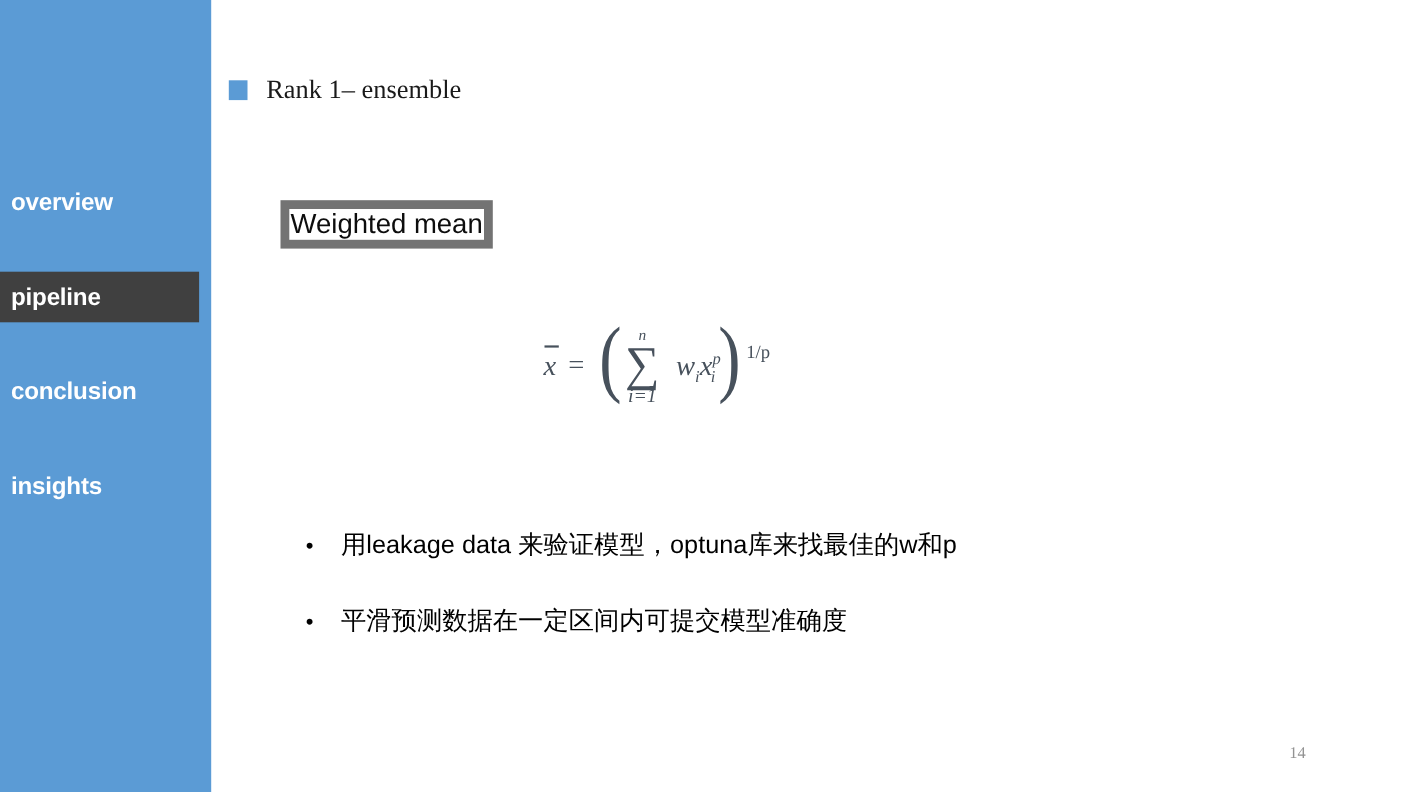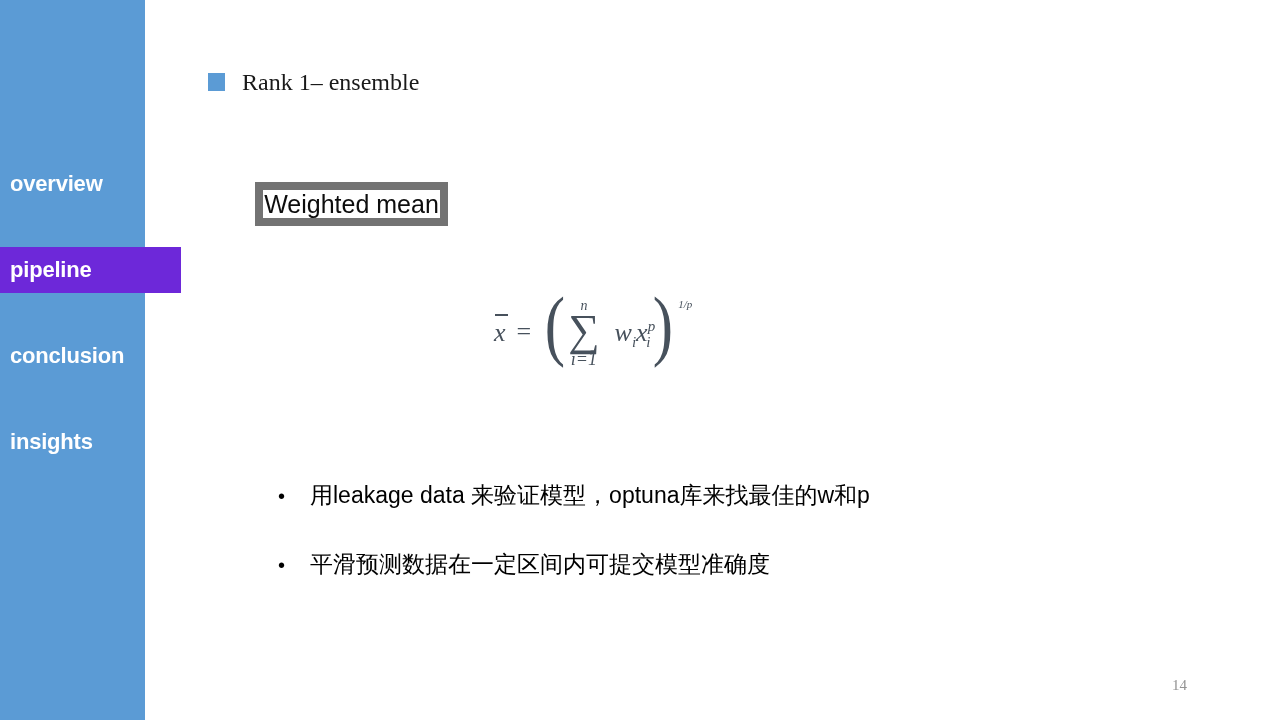--- a/index.html
+++ b/index.html
@@ -21,21 +21,21 @@
     top: 0; left: 0;
     width: 1280px;
     height: 720px;
     background: #ffffff;
   }
 
   
   .sidebar {
     position: absolute;
     top: 0; left: 0;
-    width: 145px;
+    width: 192px;
     height: 720px;
     background: #5b9bd5;
   }
   .nav-item {
     position: absolute;
     left: 0;
     width: 181px;
     height: 46px;
     display: flex;
     align-items: center;
@@ -45,21 +45,21 @@
   .nav-item .nav-label {
     color: #ffffff;
     font-family: "Liberation Sans", sans-serif;
     font-size: 22px;
     font-weight: bold;
     letter-spacing: -0.2px;
     line-height: 1;
     white-space: nowrap;
   }
   .nav-item.is-active {
-    background: #6d28d9;
+    background: #404040;
   }
   #nav-0 { top: 161px; }
   #nav-1 { top: 247px; }
   #nav-2 { top: 333px; }
   #nav-3 { top: 419px; }
 
   
   .title-row {
     position: absolute;
     left: 208px;
@@ -178,24 +178,23 @@
   }
   .terms sub {
     font-size: 15px;
     font-style: italic;
   }
   .terms sup {
     font-size: 15px;
     font-style: italic;
   }
   .exponent {
-    font-size: 11px;
-    font-style: italic;
+    font-size: 17px;
     margin-left: 2px;
-    margin-top: 2px;
+    margin-top: 14px;
   }
 
   
   .bullet {
     position: absolute;
     left: 278px;
     display: flex;
     align-items: baseline;
   }
   #bullet-0 { top: 481px; }

